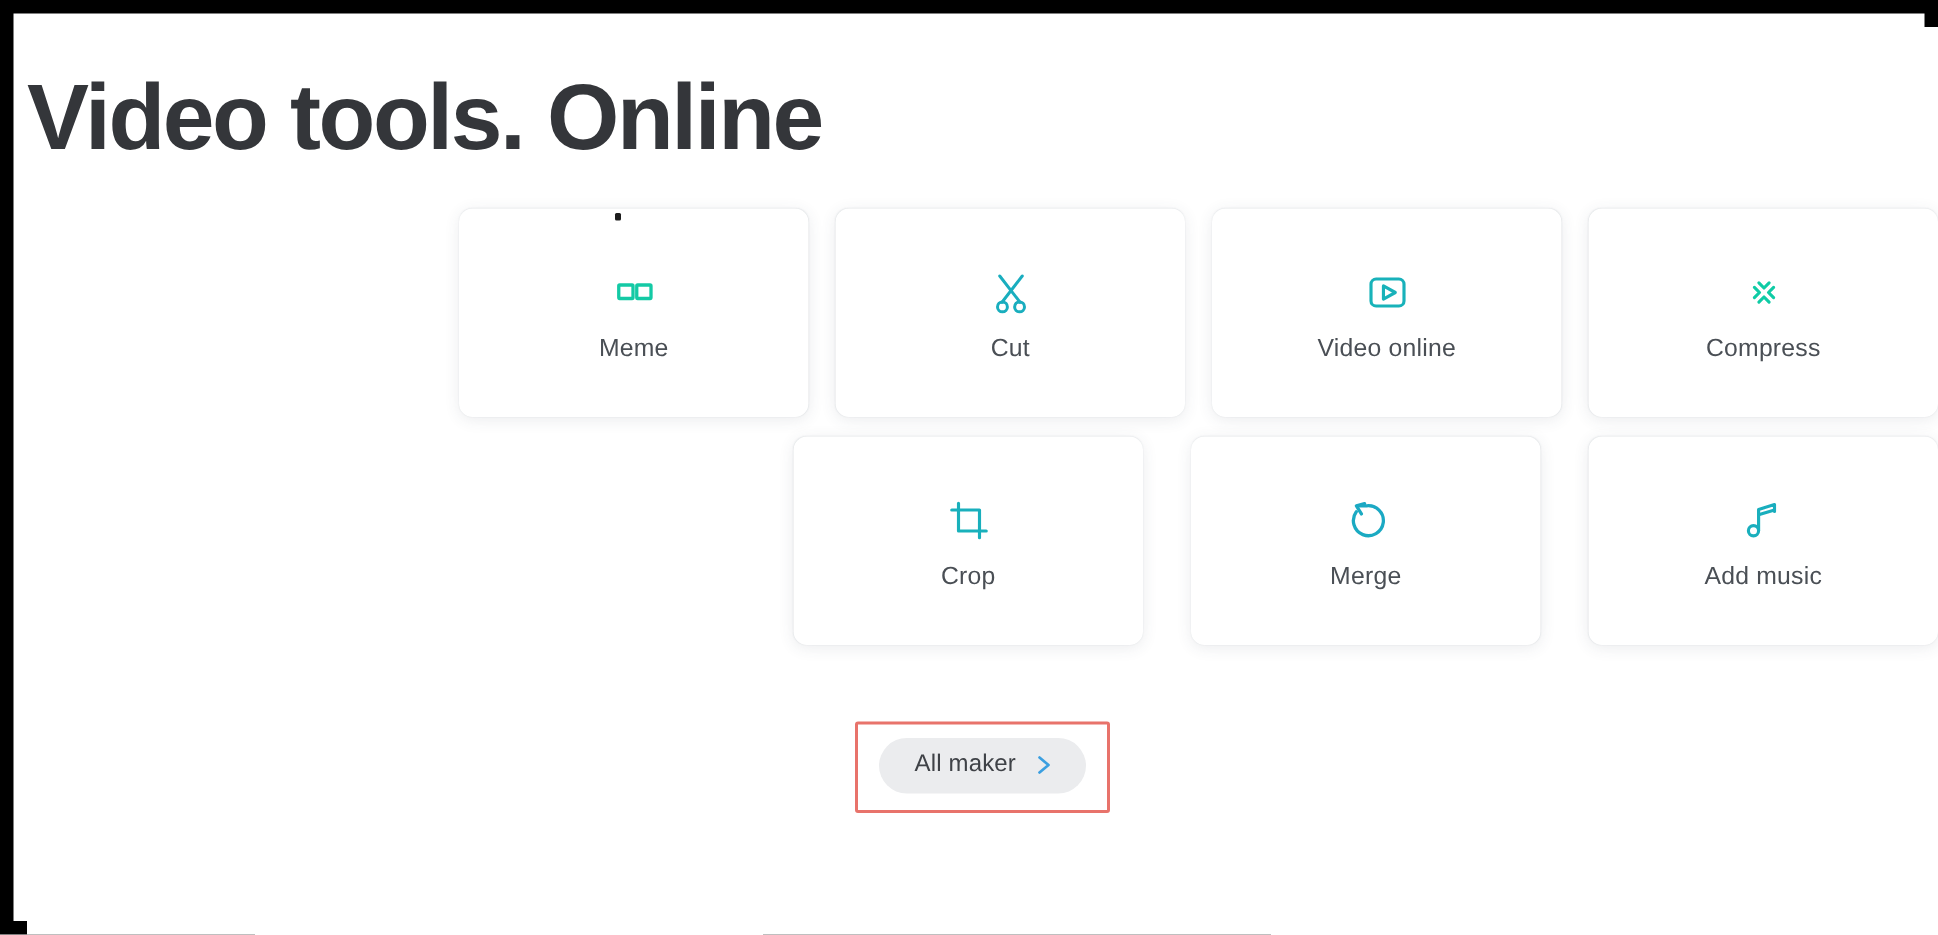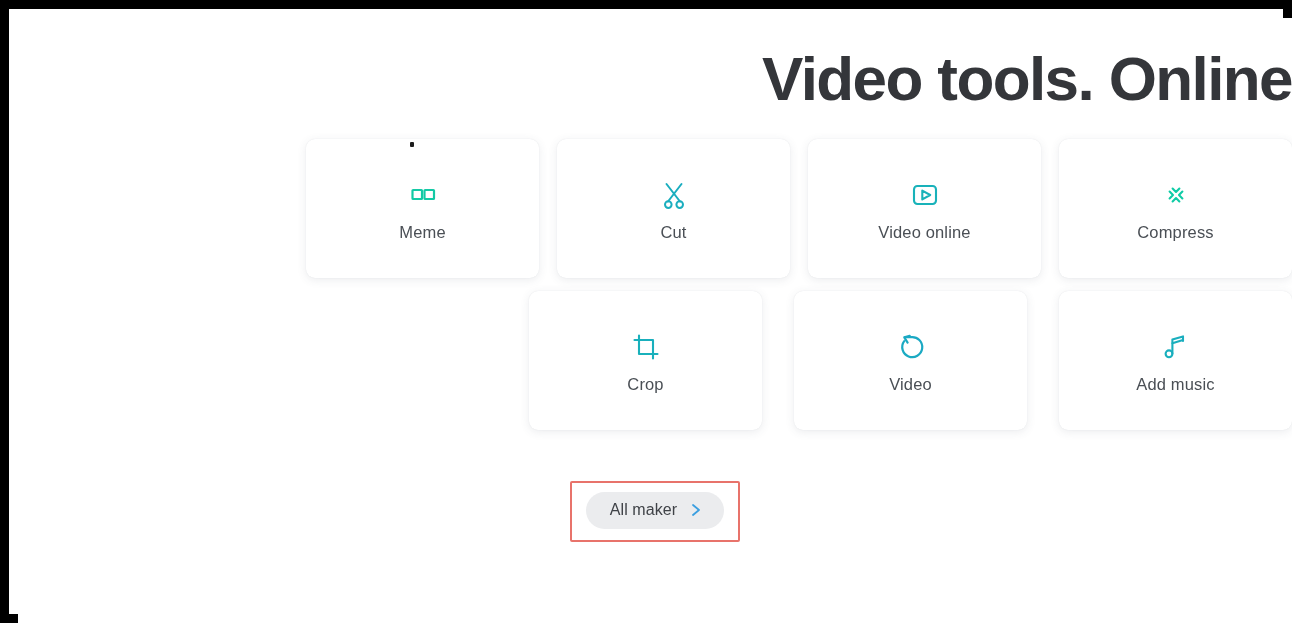--- a/index.html
+++ b/index.html
@@ -33,21 +33,21 @@
     left: 9px;
     top: 9px;
     width: 1274px;
     height: 605px;
     background: #ffffff;
     overflow: hidden;
   }
 
   
   .hero {
-    text-align: right;
+    text-align: left;
     padding-top: 25px;
   }
   .hero-title {
     margin: 0;
     font-family: "Liberation Sans", sans-serif;
     font-size: 62px;
     line-height: 72px;
     font-weight: 700;
     letter-spacing: -1.6px;
     color: #34363a;
@@ -279,21 +279,21 @@
                   <stop offset="0" stop-color="#2196d8"></stop>
                     <stop offset="1" stop-color="#0fcf9a"></stop>
                 </linearGradient>
               </defs>
               <g stroke="url(#g7)" stroke-width="2.2" stroke-linecap="round" stroke-linejoin="round">
                 <path d="M12.2 13.2 A10 10 0 1 0 19 9.2 L13.4 9.2"></path>
                 <polyline points="15.6,14.6 12.3,9.3 17.7,7.8"></polyline>
               </g>
             </svg>
           </span>
-          <span class="tool-label">Video</span>
+          <span class="tool-label">Merge</span>
         </div>
 
 
         <div class="tool-card">
           <span class="tool-icon">
             <svg width="38" height="38" viewBox="0 0 38 38" fill="none">
               <defs>
                 <linearGradient id="g9" x1="30" y1="7" x2="11" y2="31">
                   <stop offset="0" stop-color="#2196d8"></stop>
                     <stop offset="1" stop-color="#0fcf9a"></stop>

